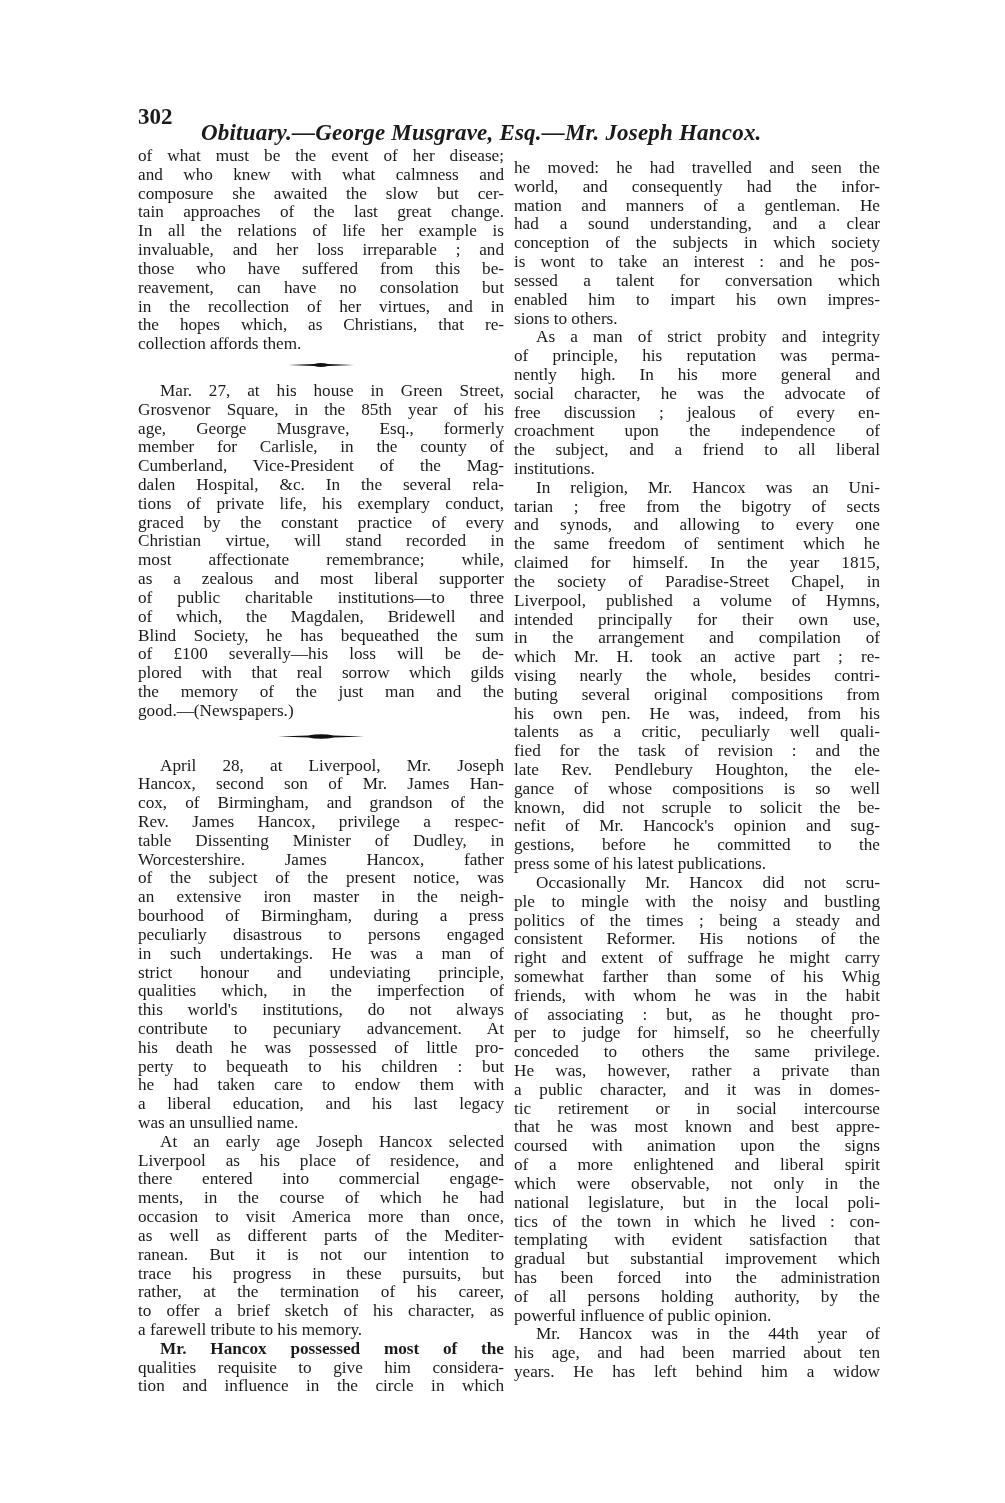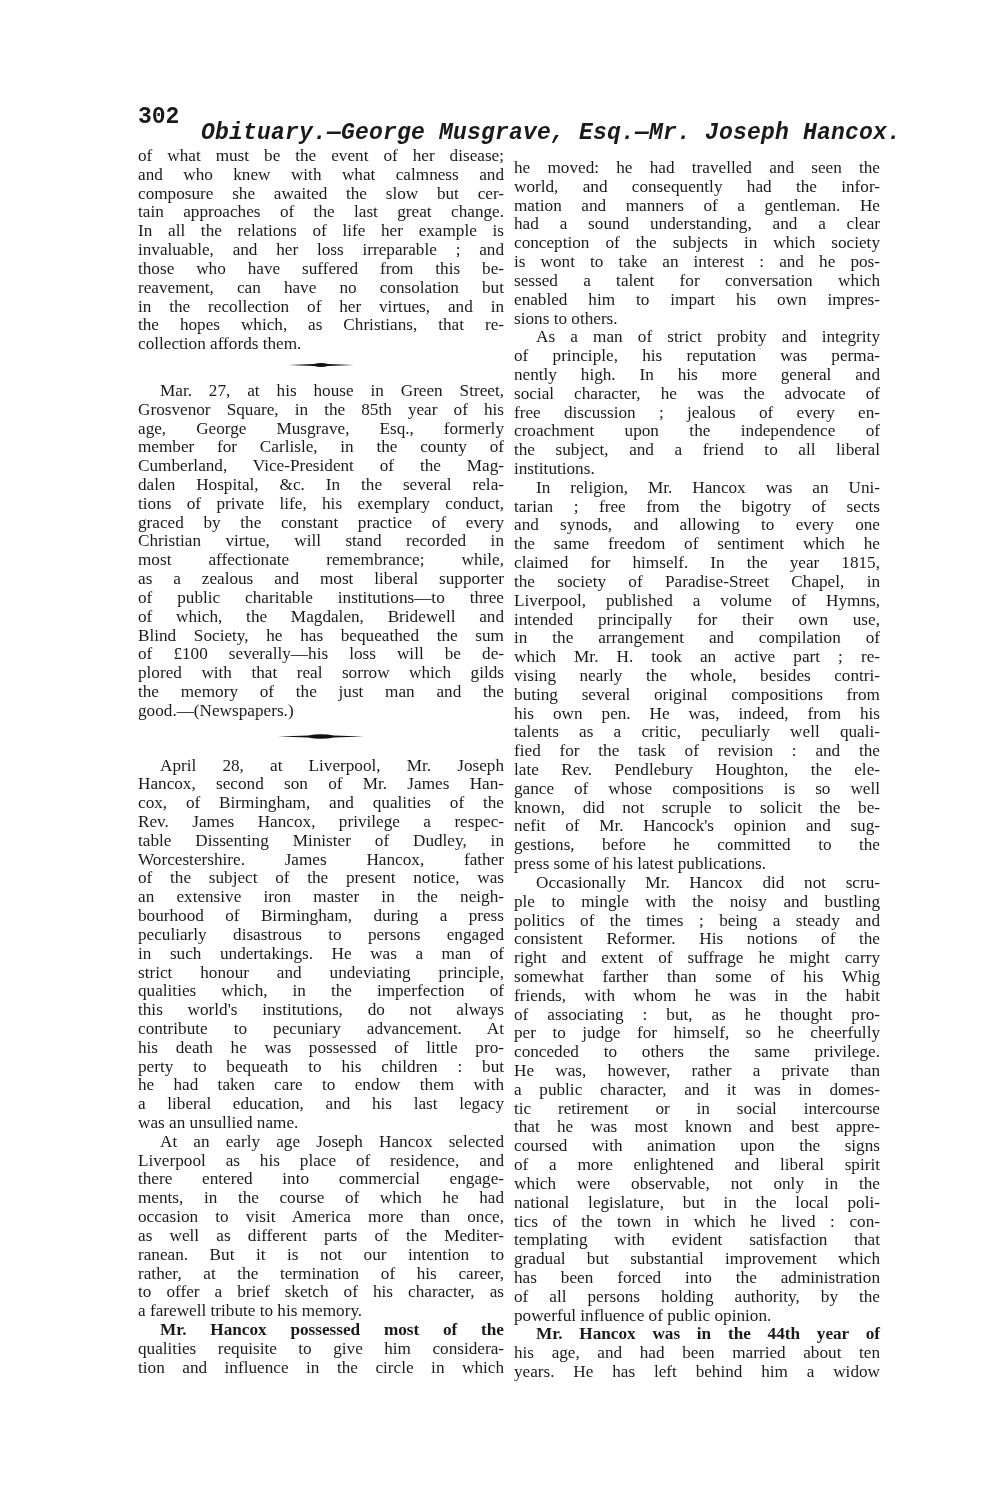--- a/index.html
+++ b/index.html
@@ -1,18 +1,18 @@
 <!DOCTYPE html>
 <html><head>
 <meta charset="utf-8">
 <style>
   html, body { margin: 0; padding: 0; background: #ffffff; }
   body { width: 1005px; height: 1503px; position: relative; overflow: hidden; color: #1a1a1a; }
   .page { position: absolute; left: 0; top: 0; width: 1005px; height: 1503px; }
-  .header { position: absolute; top: 104px; left: 138px; width: 750px; height: 30px; font-family: Liberation Mono, monospace; }
+  .header { position: absolute; top: 104px; left: 138px; width: 750px; height: 30px; font-family: Liberation Serif, serif; }
   .page-num { position: absolute; left: 0; top: 0; font-size: 23px; font-weight: bold; letter-spacing: 0px; }
   .running-title { position: absolute; left: 63px; top: 16px; font-size: 23px; font-style: italic; font-weight: bold; letter-spacing: 0.2px; white-space: nowrap; }
   .col { position: absolute; top: 147px; width: 366px; font-family: "Liberation Serif", "DejaVu Serif", serif; font-size: 17.2px; line-height: 18.82px; text-align: justify; hyphens: none; }
   .col-left { left: 138px; }
   .col-right { left: 514px; margin-top: 12px; }
   .para { margin: 0; }
   .line { display: block; white-space: nowrap; text-align-last: justify; text-align: justify; }
   .line.last { text-align-last: left; }
   .divider { display: block; margin: 9px auto 13px auto; width: 66px; height: 6px; position: relative; }
   .divider svg { display: block; }
@@ -71,21 +71,21 @@
 
     <div class="divider" style="width:86px;margin-top:12px;margin-bottom:18px;">
       <svg width="86" height="7" viewBox="0 0 86 7">
         <path d="M0 3.5 L30 2.5 Q43 0 56 2.5 L86 3.5 L56 4.5 Q43 7 30 4.5 Z" fill="#111"></path>
       </svg>
     </div>
 
     <div class="para">
         <span class="line" style="padding-left: 22px;">April 28, at Liverpool, Mr. Joseph</span>
         <span class="line">Hancox, second son of Mr. James Han-</span>
-        <span class="line">cox, of Birmingham, and qualities of the</span>
+        <span class="line">cox, of Birmingham, and grandson of the</span>
         <span class="line">Rev. James Hancox, privilege a respec-</span>
         <span class="line">table Dissenting Minister of Dudley, in</span>
         <span class="line">Worcestershire. James Hancox, father</span>
         <span class="line">of the subject of the present notice, was</span>
         <span class="line">an extensive iron master in the neigh-</span>
         <span class="line">bourhood of Birmingham, during a press</span>
         <span class="line">peculiarly disastrous to persons engaged</span>
         <span class="line">in such undertakings. He was a man of</span>
         <span class="line">strict honour and undeviating principle,</span>
         <span class="line">qualities which, in the imperfection of</span>
@@ -98,20 +98,21 @@
         <span class="line last">was an unsullied name.</span>
       </div>
     <div class="para">
         <span class="line" style="padding-left: 22px;">At an early age Joseph Hancox selected</span>
         <span class="line">Liverpool as his place of residence, and</span>
         <span class="line">there entered into commercial engage-</span>
         <span class="line">ments, in the course of which he had</span>
         <span class="line">occasion to visit America more than once,</span>
         <span class="line">as well as different parts of the Mediter-</span>
         <span class="line">ranean. But it is not our intention to</span>
+        <span class="line">trace his progress in these pursuits, but</span>
         <span class="line">rather, at the termination of his career,</span>
         <span class="line">to offer a brief sketch of his character, as</span>
         <span class="line last">a farewell tribute to his memory.</span>
       </div>
     <div class="para">
         <span class="line" style="padding-left: 22px; font-weight: bold;">Mr. Hancox possessed most of the</span>
         <span class="line">qualities requisite to give him considera-</span>
         <span class="line">tion and influence in the circle in which</span>
       </div>
   </div>
@@ -181,19 +182,19 @@
         <span class="line">which were observable, not only in the</span>
         <span class="line">national legislature, but in the local poli-</span>
         <span class="line">tics of the town in which he lived : con-</span>
         <span class="line">templating with evident satisfaction that</span>
         <span class="line">gradual but substantial improvement which</span>
         <span class="line">has been forced into the administration</span>
         <span class="line">of all persons holding authority, by the</span>
         <span class="line last">powerful influence of public opinion.</span>
       </div>
     <div class="para">
-        <span class="line" style="padding-left: 22px; font-weight: bold;">Mr. Hancox was in the 44th year of</span>
+        <span class="line" style="padding-left: 22px;">Mr. Hancox was in the 44th year of</span>
         <span class="line">his age, and had been married about ten</span>
         <span class="line">years. He has left behind him a widow</span>
       </div>
   </div>
 
 </div>
 
 </body></html>

